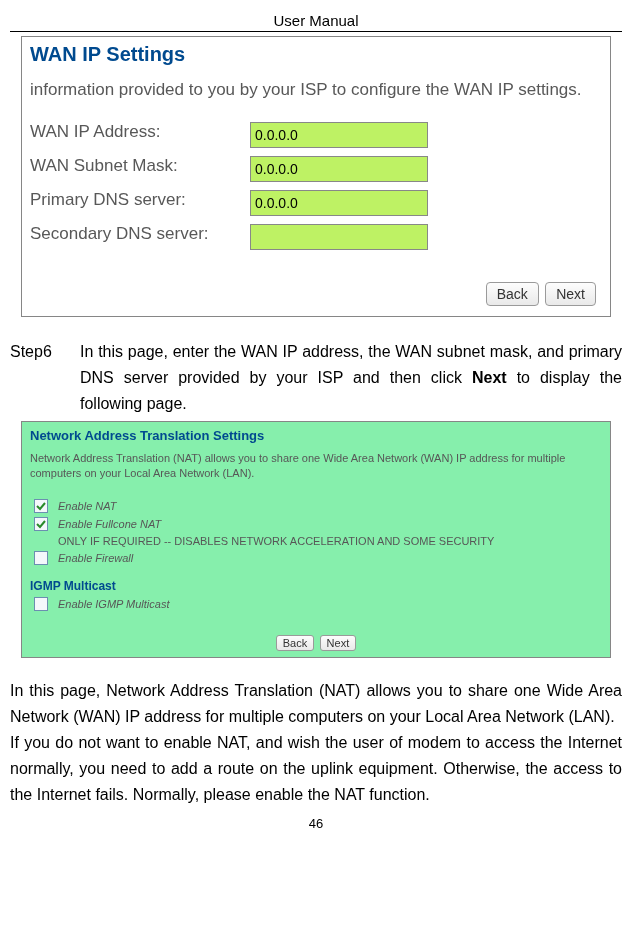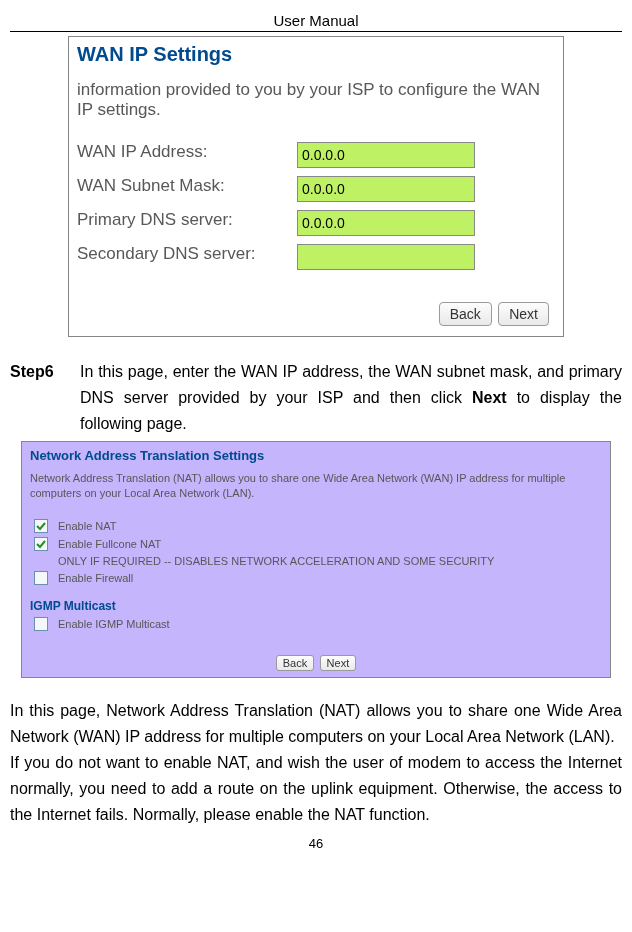--- a/index.html
+++ b/index.html
@@ -19,21 +19,21 @@
     font-size: 15px;
     padding: 4px 0 2px 0;
   }
   .header-rule {
     border: none;
     border-top: 1px solid #000;
     margin: 0 0 4px 0;
   }
   .screenshot1 {
     border: 1px solid #868686;
-    width: 496px;
+    width: 590px;
     margin: 0 auto 6px auto;
     background: #fff;
     padding: 6px 8px 10px 8px;
     box-sizing: border-box;
   }
   .ss1-title {
     color: #004a8f;
     font-size: 20px;
     font-weight: bold;
     margin-bottom: 14px;
@@ -77,33 +77,33 @@
     margin-left: 2px;
   }
   .step-para {
     font-size: 16px;
     line-height: 26px;
     text-align: justify;
     margin: 22px 0 4px 0;
     display: flex;
   }
   .step-label {
-    font-weight: bold;
+    font-weight: normal;
     width: 70px;
     flex-shrink: 0;
   }
   .step-text {
     flex: 1;
   }
   .step-text b { font-weight: bold; }
   .screenshot2 {
     border: 1px solid #868686;
     width: 590px;
     margin: 0 auto;
-    background: #c4b5fd;
+    background: #86efac;
     padding: 6px 8px 6px 8px;
     box-sizing: border-box;
     font-size: 12px;
     color: #575757;
   }
   .ss2-title {
     color: #004a8f;
     font-weight: bold;
     font-size: 13px;
     margin-bottom: 8px;
@@ -111,20 +111,21 @@
   .ss2-desc {
     font-size: 11px;
     line-height: 15px;
     margin-bottom: 18px;
   }
   .cb-row {
     display: flex;
     align-items: center;
     font-size: 11px;
     margin: 4px 0 4px 4px;
+    font-style: italic;
   }
   .cb-box {
     width: 12px;
     height: 12px;
     border: 1px solid #6b8fb0;
     background: #f4f8fb;
     margin-right: 10px;
     display: inline-flex;
     align-items: center;
     justify-content: center;

